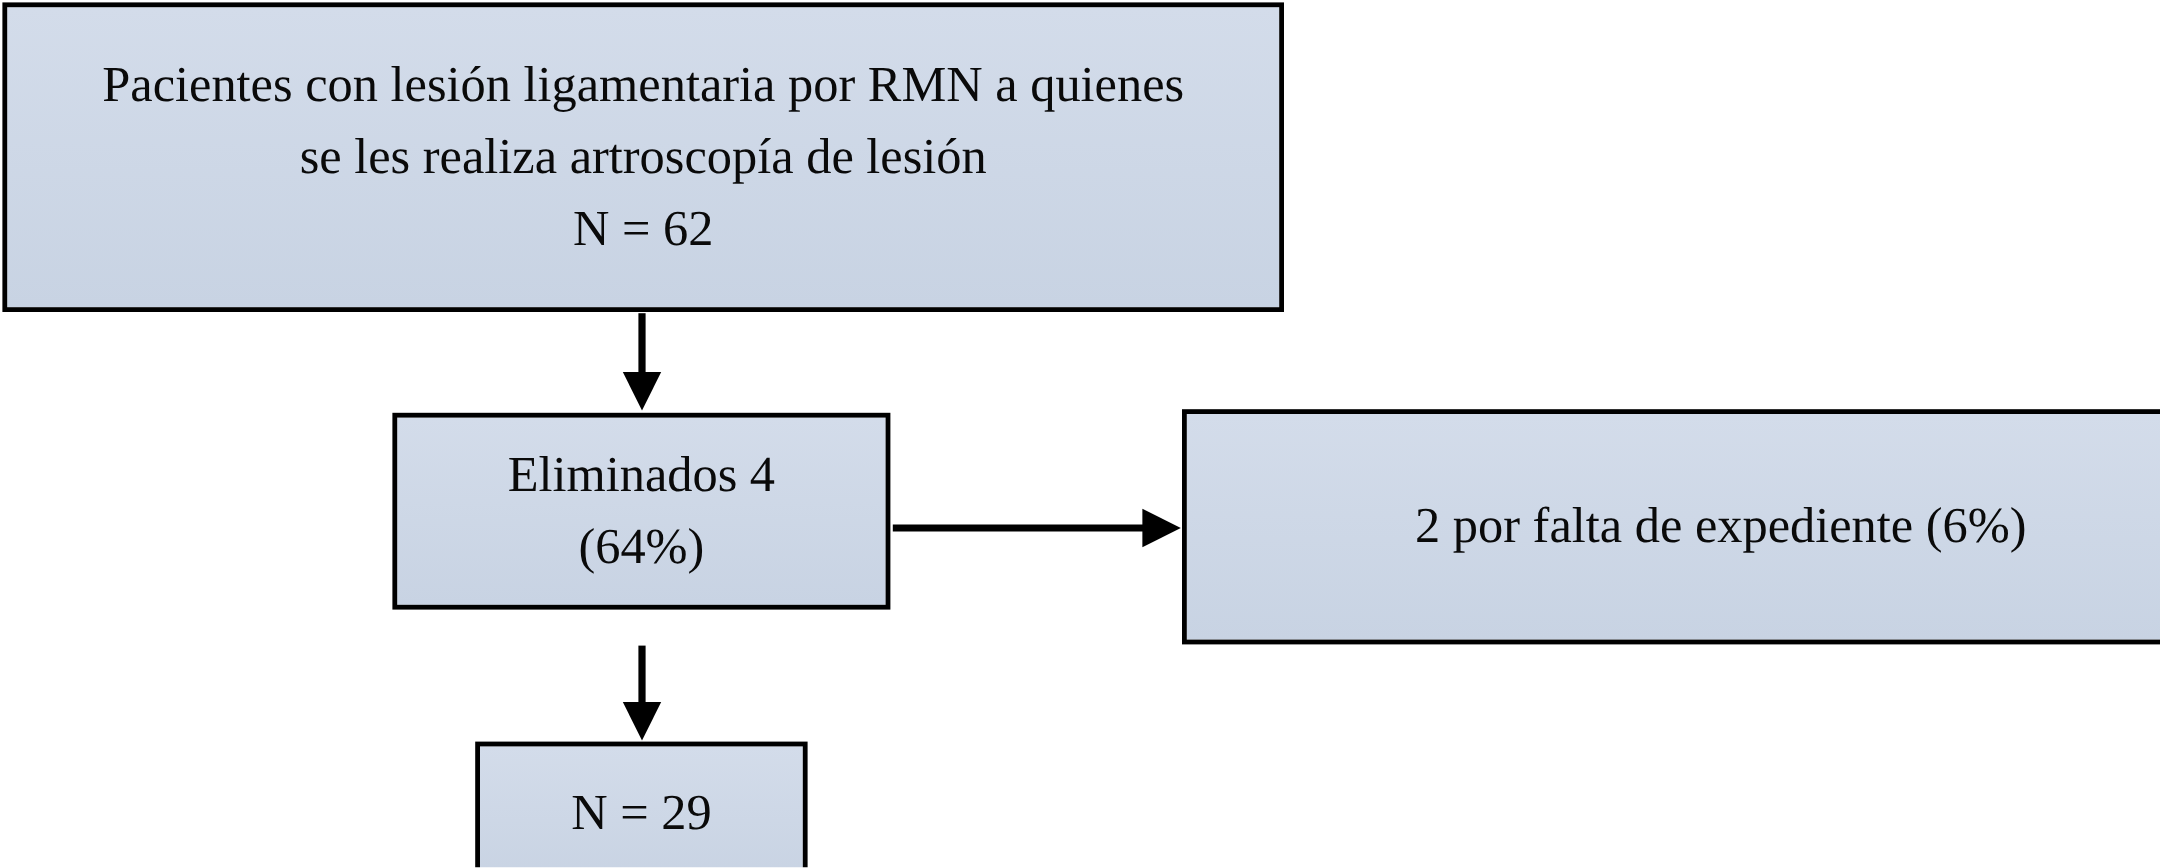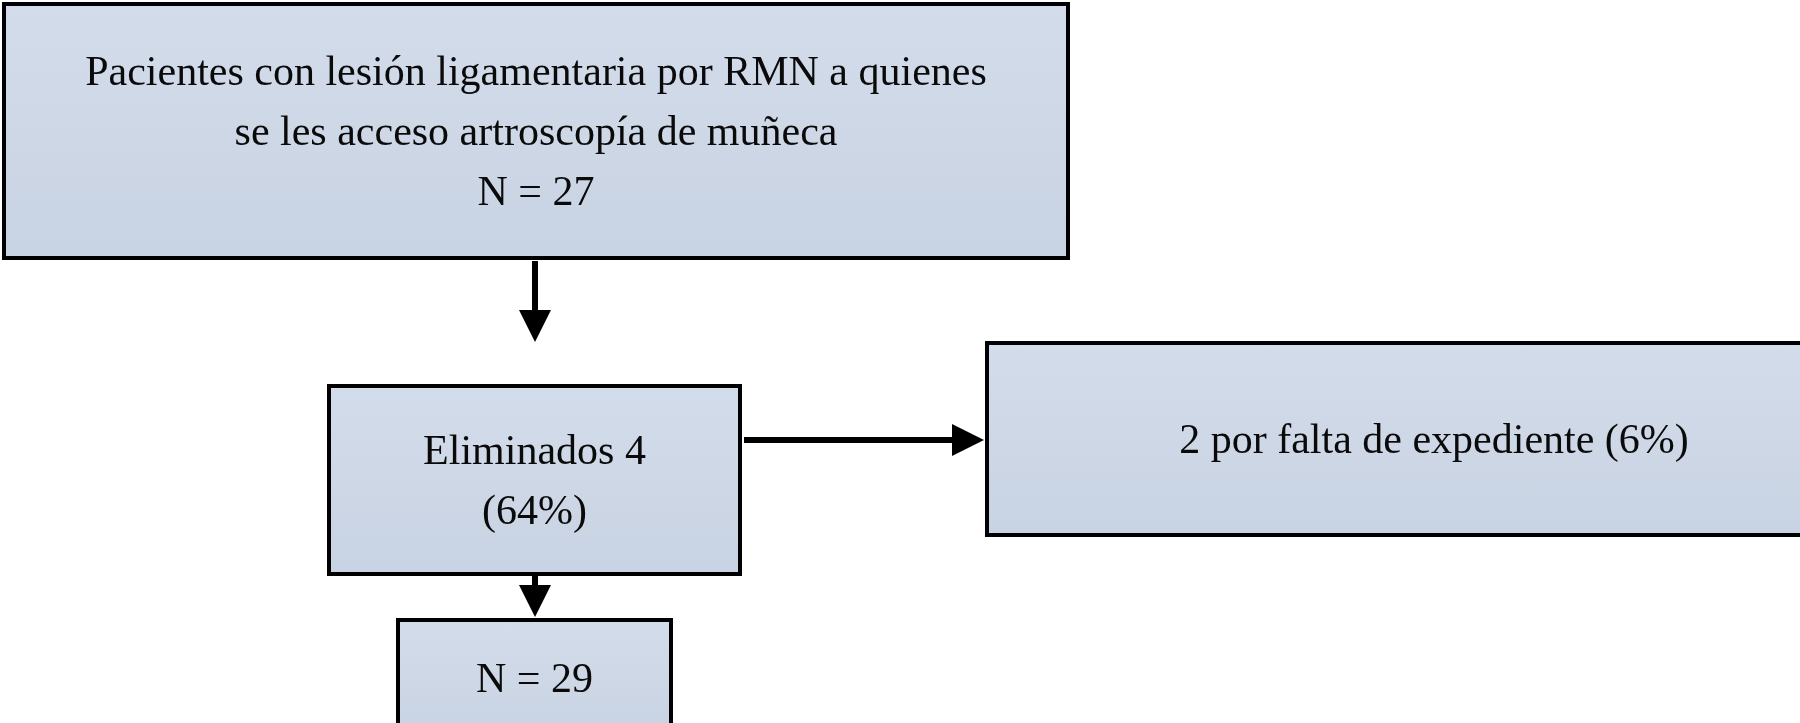--- a/index.html
+++ b/index.html
@@ -34,21 +34,21 @@
     justify-content: center;
     align-items: center;
     text-align: center;
   }
   .node .line {
     font-size: 42px;
     line-height: 60px;
     white-space: nowrap;
   }
   #node-patients   { left: 2px;   top: 2px;   width: 1068px; height: 258px; }
-  #node-eliminated { left: 327px; top: 344px; width: 415px;  height: 192px; margin-top: 40px; }
+  #node-eliminated { left: 327px; top: 344px; width: 415px;  height: 164px; }
   #node-reasons    { left: 985px; top: 341px; width: 898px;  height: 196px; }
   #node-final      { left: 396px; top: 618px; width: 277px;  height: 120px; }
   .connector-layer {
     position: absolute;
     left: 0; top: 0;
     width: 1800px;
     height: 723px;
     pointer-events: none;
   }
 </style>
@@ -70,22 +70,22 @@
     </g>
 
     <g>
       <line x1="535" y1="538" x2="535" y2="588" stroke="var(--arrow)" stroke-width="6"></line>
       <polygon points="535,617 519,585 551,585" fill="var(--arrow)"></polygon>
     </g>
   </svg>
 
   <div class="node" id="node-patients">
     <div class="line">Pacientes con lesión ligamentaria por RMN a quienes</div>
-    <div class="line">se les acceso artroscopía de muñeca</div>
-    <div class="line">N = 27</div>
+    <div class="line">se les realiza artroscopía de lesión</div>
+    <div class="line">N = 62</div>
   </div>
 
   <div class="node" id="node-eliminated">
     <div class="line">Eliminados 4</div>
     <div class="line">(64%)</div>
   </div>
 
   <div class="node" id="node-reasons">
     <div class="line">2 por falta de expediente (6%)</div>
   </div>

